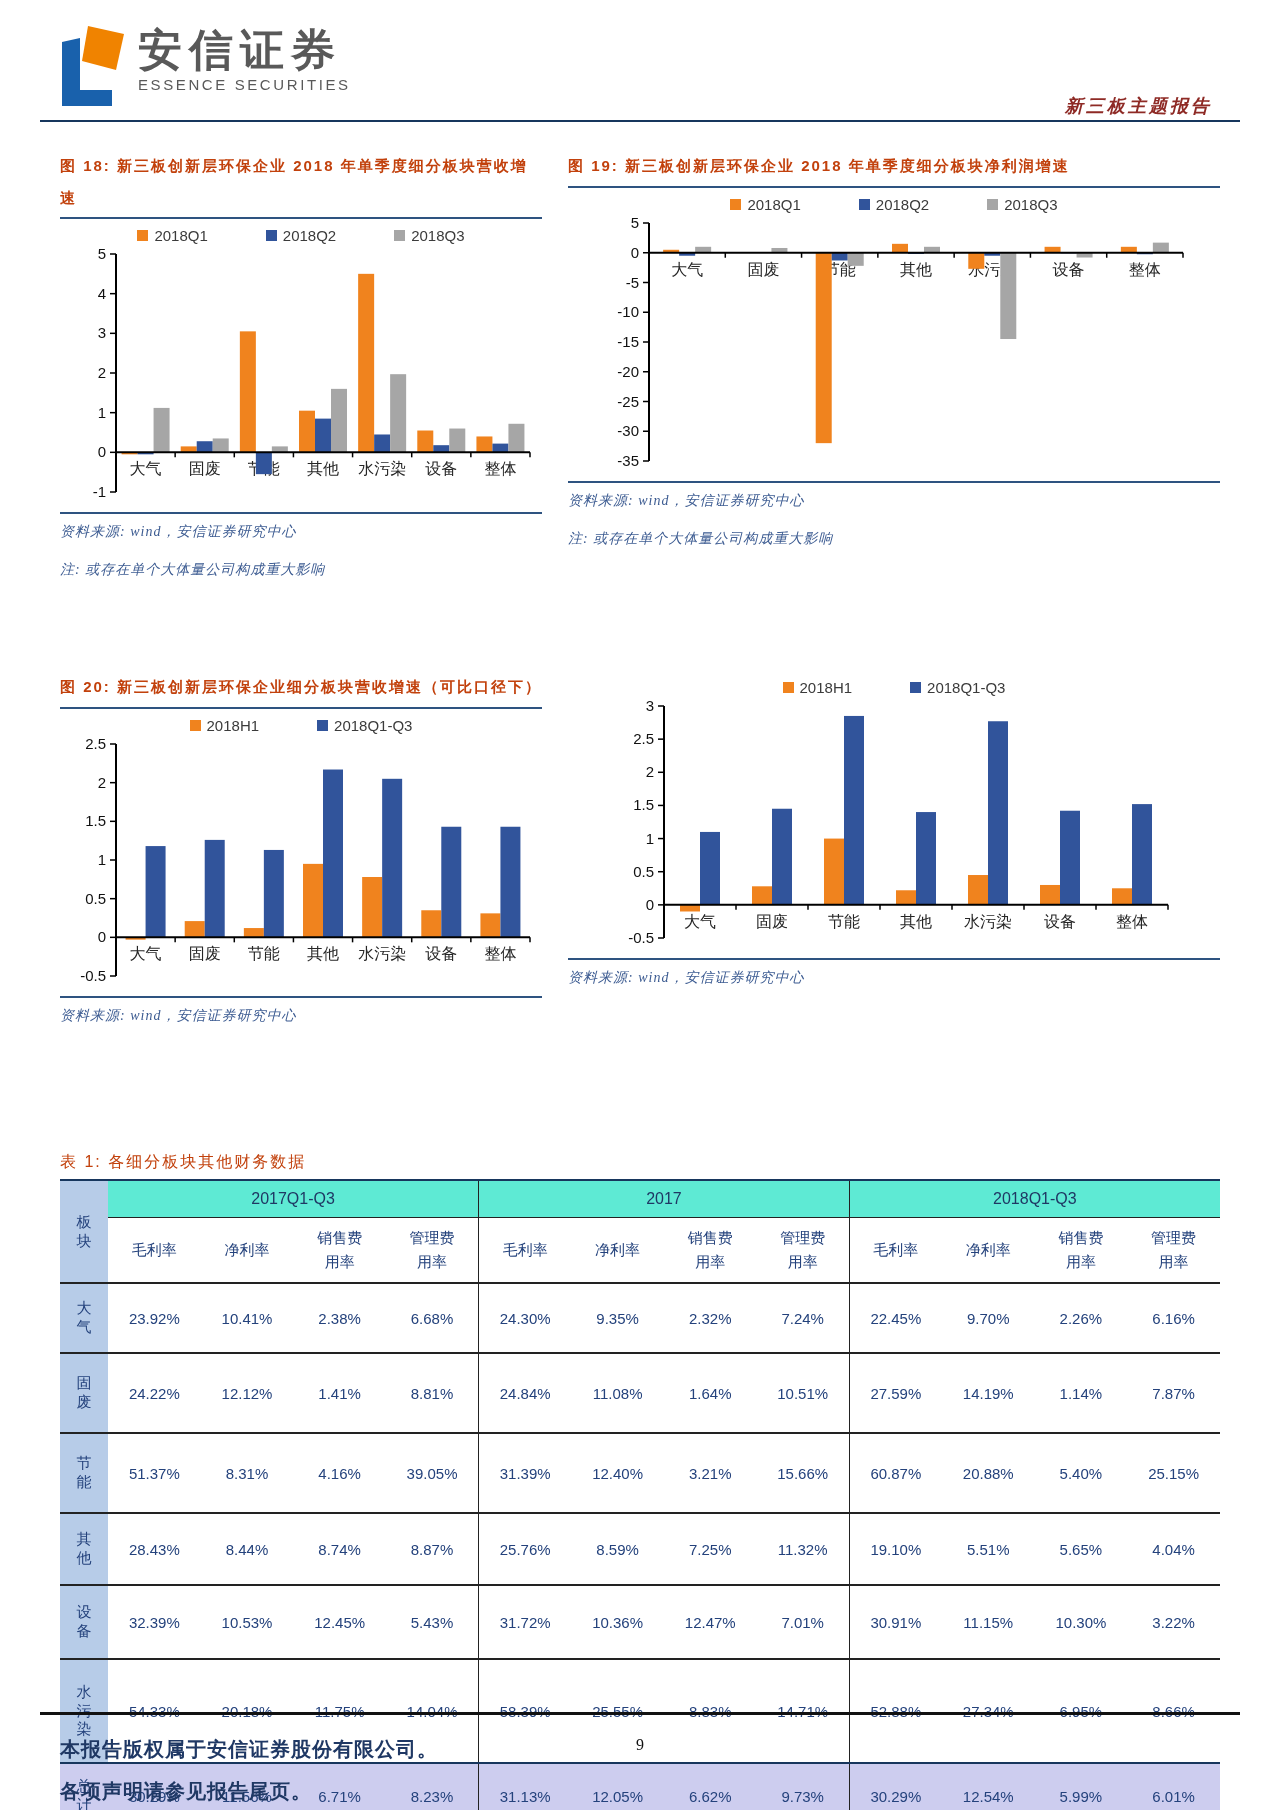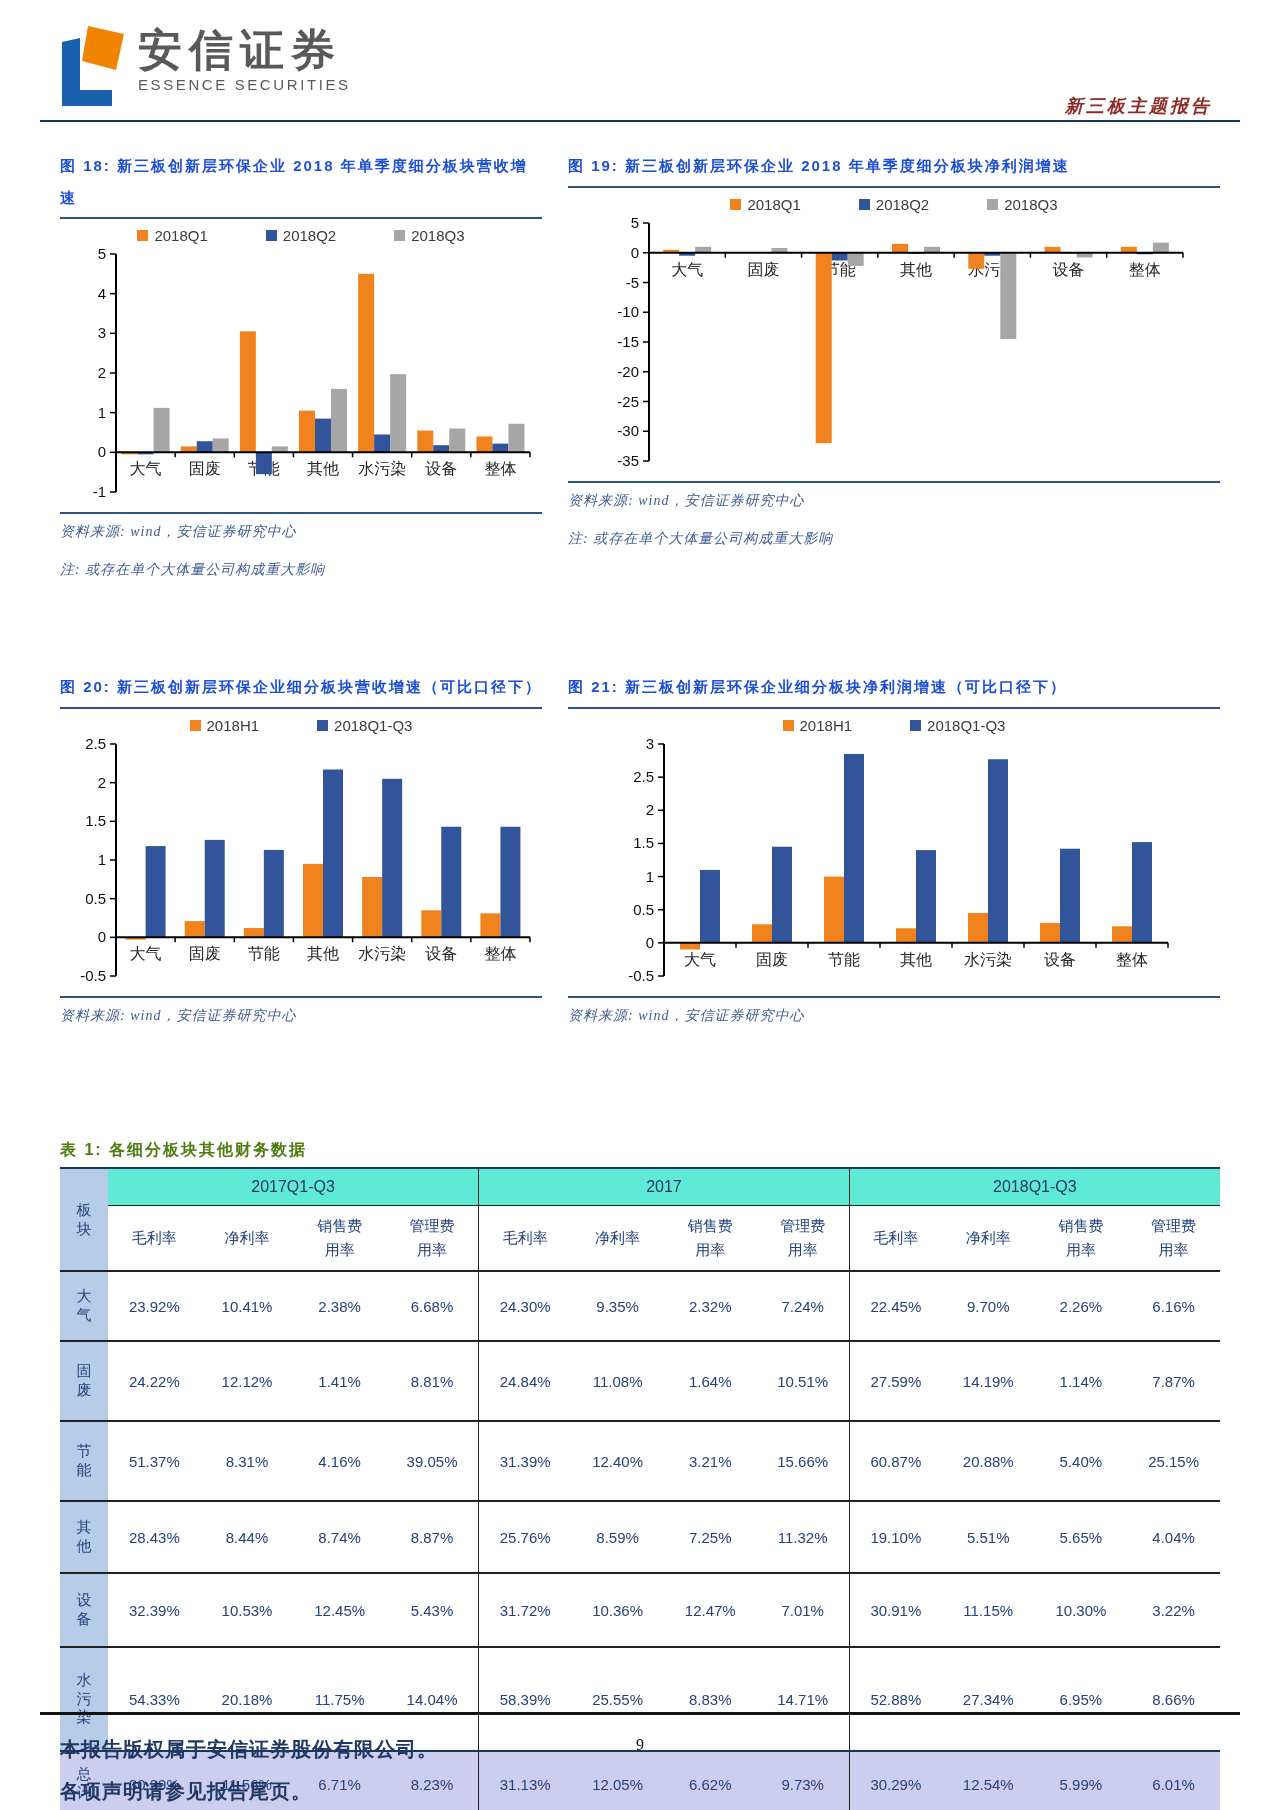--- a/index.html
+++ b/index.html
@@ -9,35 +9,35 @@
   .hdr{position:absolute;top:26px;left:60px;right:40px;height:92px;}
   .brand{display:flex;align-items:flex-start;gap:12px;}
   .brand-cn{font-size:44px;font-weight:600;color:#595959;letter-spacing:7px;line-height:1.1;}
   .brand-en{font-size:15px;color:#595959;letter-spacing:2.6px;margin-top:2px;}
   .report-type{position:absolute;right:28px;bottom:0;font-family:"Liberation Serif",serif;
         font-style:italic;font-weight:bold;font-size:18px;color:#8E2A25;letter-spacing:3px;}
   .hdr-rule{position:absolute;top:120px;left:40px;right:40px;border-top:2.5px solid #17365D;}
   
   .figs{position:absolute;top:150px;left:60px;width:1160px;display:grid;
         grid-template-columns:482px 652px;column-gap:26px;row-gap:92px;}
-  .figure h3{margin:0 0 8px 0;font-size:15px;font-weight:bold;color:#1d4ed8;
+  .figure h3{margin:0 0 8px 0;font-size:15px;font-weight:bold;color:#c2410c;
         letter-spacing:2px;line-height:2.1;border-bottom:2px solid #2E5380;padding-bottom:4px;}
   .figure h3 .tt{display:block;}
   .figs .fig-right h3 .tt{max-width:600px;}
   .legend{display:flex;justify-content:center;gap:58px;margin:8px 0 2px 0;}
   .legend-item{display:flex;align-items:center;gap:6px;font-size:15px;color:#3b3b3b;}
   .legend-swatch{width:11px;height:11px;display:inline-block;}
   .chart-holder{display:flex;justify-content:center;}
   .fig-rule{border-top:2px solid #2E5380;margin-top:10px;}
   .source{margin:9px 0 0 0;font-family:"Liberation Serif",serif;font-style:italic;
         font-size:14px;color:#3D5C92;letter-spacing:1px;}
   .note{margin-top:20px;}
   
   .tbl-sec{position:absolute;top:1140px;left:60px;width:1160px;}
-  .tbl-title{font-size:16px;font-weight:bold;color:#4d7c0f;letter-spacing:2px;margin:0 0 6px 0;}
+  .tbl-title{font-size:16px;font-weight:normal;color:#c2410c;letter-spacing:2px;margin:12px 0 6px 0;}
   table.fin{border-collapse:collapse;width:100%;table-layout:fixed;
         border-top:2px solid #17365D;border-bottom:2.5px solid #17365D;}
   table.fin th,table.fin td{padding:0;font-weight:normal;}
   th.corner{background:#B7CCE8;color:#24427C;font-size:15px;font-weight:bold;}
   th.corner div,th.rowlabel div{line-height:1.25;}
   th.grp{background:#5eead4;color:#1F3864;font-size:16px;font-weight:bold;
         height:36px;border-bottom:1.5px solid #222;}
   th.sub{color:#24427C;font-size:15px;height:64px;vertical-align:middle;}
   th.sub span{display:inline-block;max-width:3.4em;line-height:1.6;}
   th.rowlabel{background:#B7CCE8;color:#24427C;font-size:15px;font-weight:bold;}
@@ -301,23 +301,20 @@
             <line x1="345.7142857142857" y1="201.33333333333334" x2="345.7142857142857" y2="206.33333333333334" stroke="#000" stroke-width="1.5"></line>
             <line x1="404.8571428571429" y1="201.33333333333334" x2="404.8571428571429" y2="206.33333333333334" stroke="#000" stroke-width="1.5"></line>
             <line x1="464" y1="201.33333333333334" x2="464" y2="206.33333333333334" stroke="#000" stroke-width="1.5"></line>
           </svg>
         </div>
       <div class="fig-rule"></div>
       <p class="source">资料来源: wind，安信证券研究中心</p>
     </section>
 
     <section class="figure fig-right">
-      <h3>
-          <span class="tt">图 21: 新三板创新层环保企业细分板块净利润增速（可比口径下）</span>
-        </h3>
       <div class="legend">
           <span class="legend-item">
             <span class="legend-swatch" style="background: rgb(240, 131, 30);"></span>
             <span>2018H1</span>
           </span>
           <span class="legend-item">
             <span class="legend-swatch" style="background: rgb(49, 84, 155);"></span>
             <span>2018Q1-Q3</span>
           </span>
         </div>

